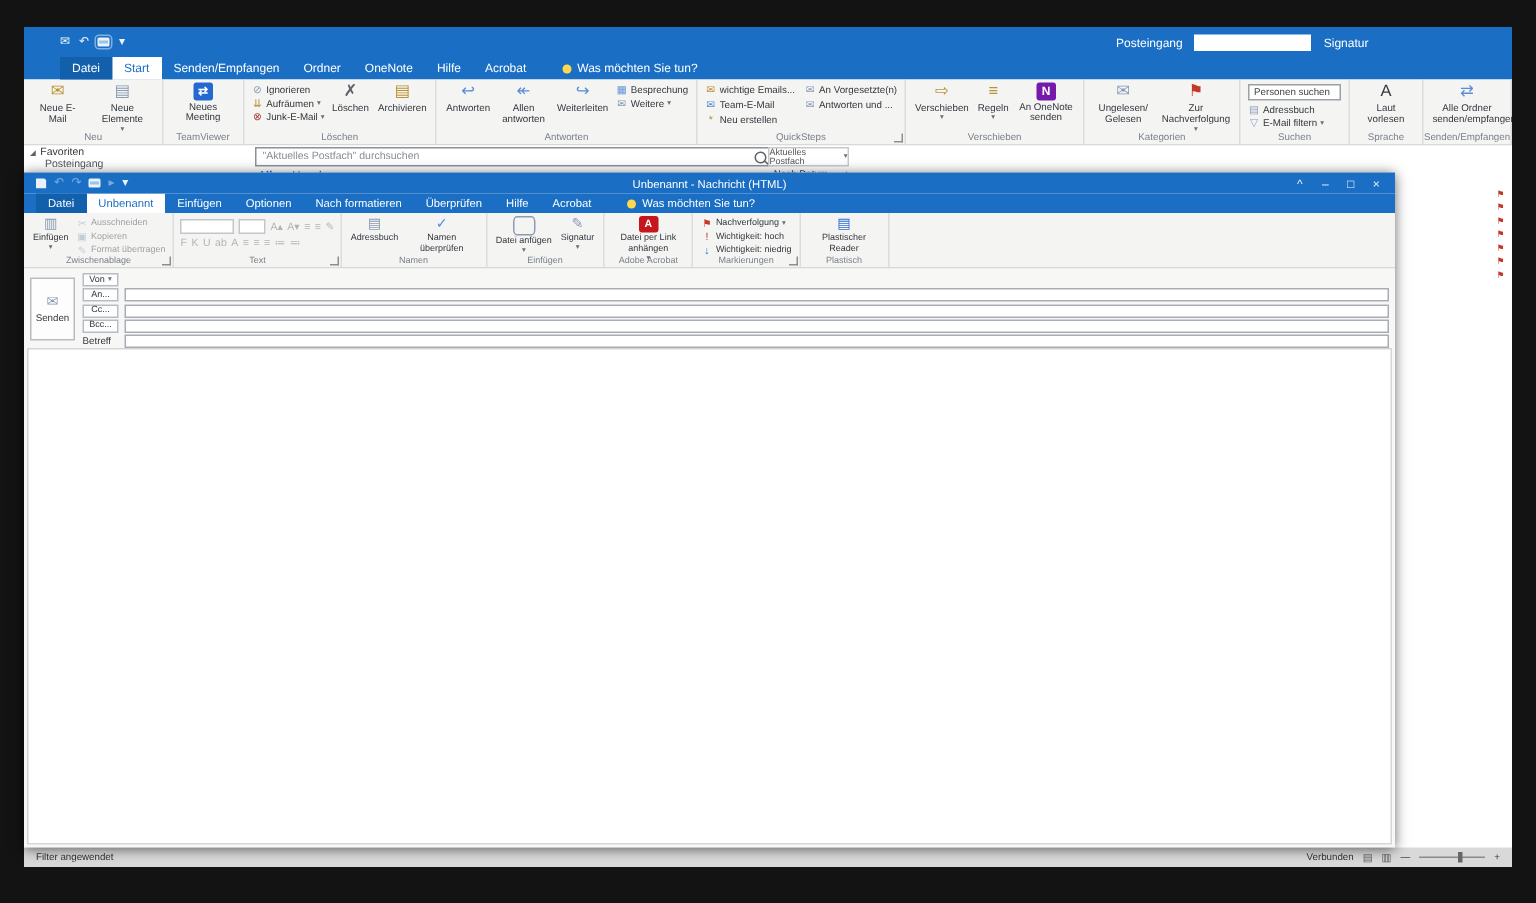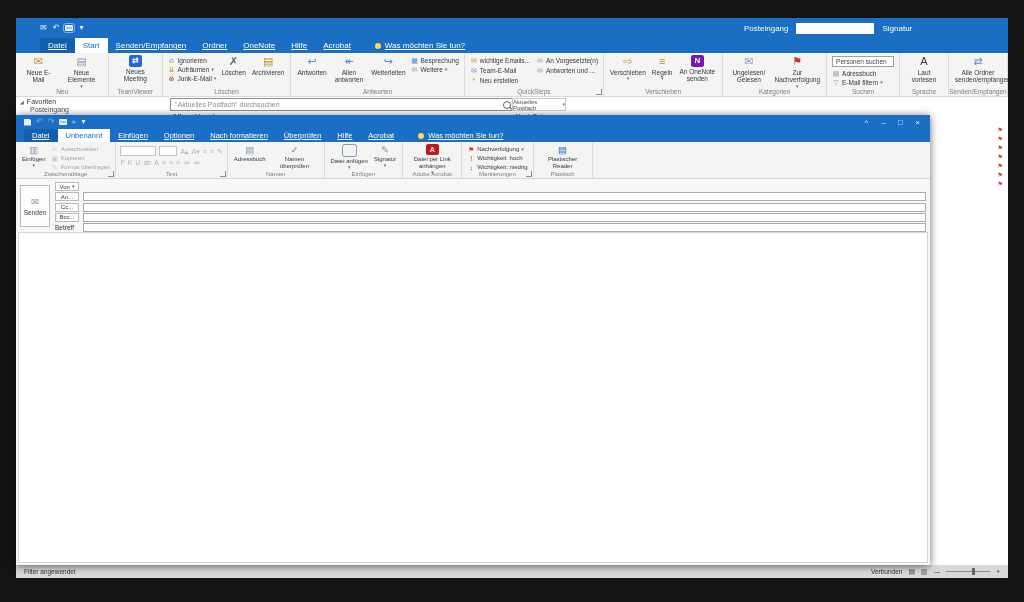--- a/index.html
+++ b/index.html
@@ -15,21 +15,21 @@
   #mainwin .qat{padding-left:24px;}
   #composewin .qat{padding-left:8px;gap:5px;}
   .qi{color:#eaf2fb;font-size:8px;line-height:1;}
   .dim{opacity:.45;}
   .boxed{outline:1px solid #7fb0e0;outline-offset:1px;}
   .mw-title{position:absolute;left:728px;top:0;height:20px;display:flex;align-items:center;gap:8px;}
   .redact{width:78px;height:11px;background:#fff;}
   .cw-title{position:absolute;left:0;right:0;text-align:center;pointer-events:none;}
   .wctrls{margin-left:auto;display:flex;align-items:center;padding-right:4px;}
   .wc{width:17px;text-align:center;font-size:8px;color:#eaf2fb;}
-  .tabrow{background:#1a6fc4;display:flex;align-items:stretch;color:#fff;text-decoration:underline;}
+  .tabrow{background:#1a6fc4;display:flex;align-items:stretch;color:#fff;}
   #mainwin .tabrow{height:15px;padding-left:24px;font-size:8px;}
   #composewin .tabrow{height:13px;padding-left:8px;font-size:7.5px;}
   .tab{padding:2px 8px 2px;display:flex;align-items:center;}
   .tab.file{background:#1260ab;}
   .tab.sel{background:#ffffff;color:#1a6fc4;}
   .tellme{display:flex;align-items:center;gap:4px;margin-left:10px;padding:0 6px;}
   .bulb{width:6px;height:6px;border-radius:50%;background:#ffd84d;}
   .ribbon{background:#f4f4f3;border-bottom:1px solid #d8d8d8;display:flex;align-items:stretch;overflow:hidden;}
   #mainwin .ribbon{height:43px;}
   #composewin .ribbon{height:36px;}
@@ -363,20 +363,21 @@
   <div id="composewin" class="win">
     <div class="tbar">
       <div class="qat" id="cw-qat">
           <span class="qi icon-save"></span>
           <span class="qi dim">↶</span>
           <span class="qi dim">↷</span>
           <span class="qi icon-print"></span>
           <span class="qi dim">▸</span>
           <span class="qi">▾</span>
         </div>
+      <div class="cw-title">Unbenannt - Nachricht (HTML)</div>
       <div class="wctrls" id="cw-ctrls">
           <span class="wc">^</span>
           <span class="wc">–</span>
           <span class="wc">□</span>
           <span class="wc">×</span>
         </div>
     </div>
     <div class="tabrow" id="cw-tabs">
         <div class="tab file">Datei</div>
         <div class="tab sel">Unbenannt</div>

